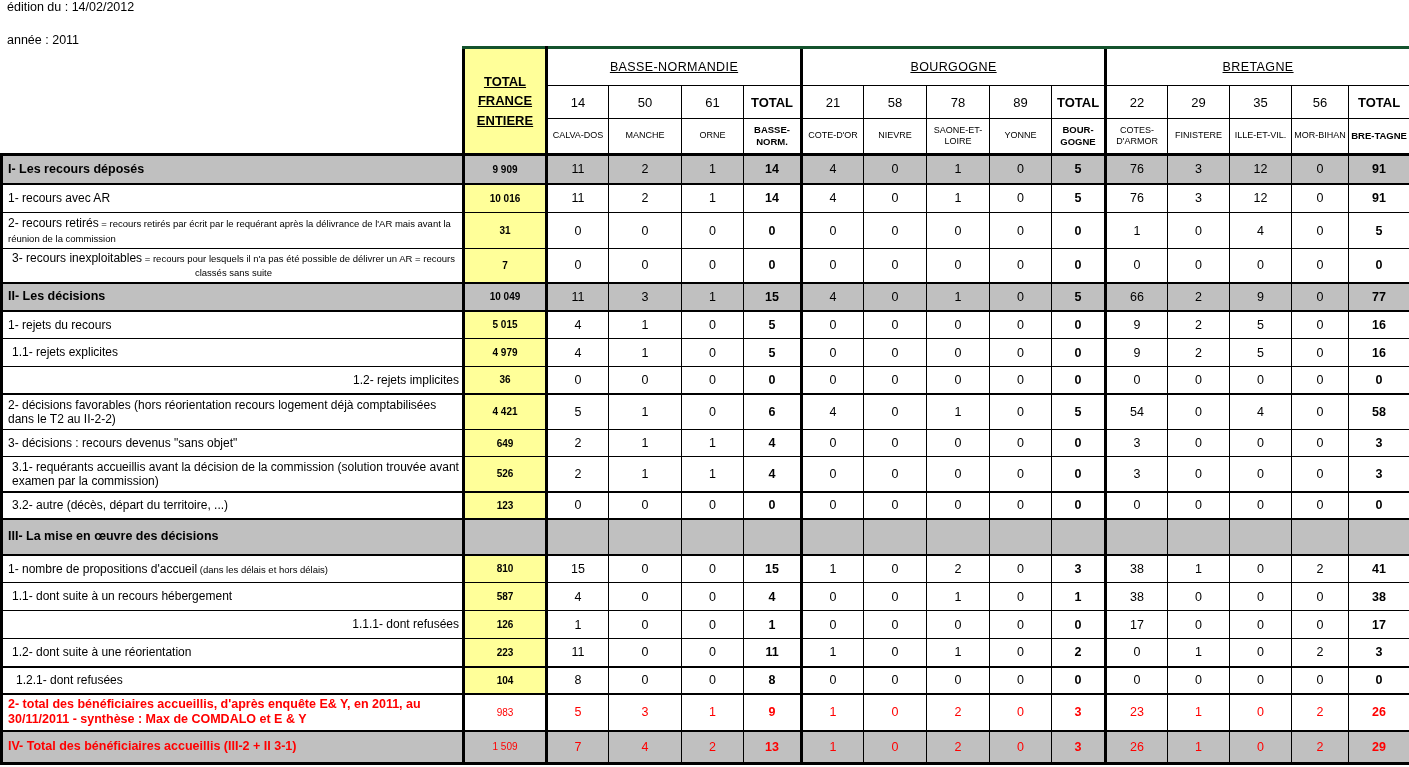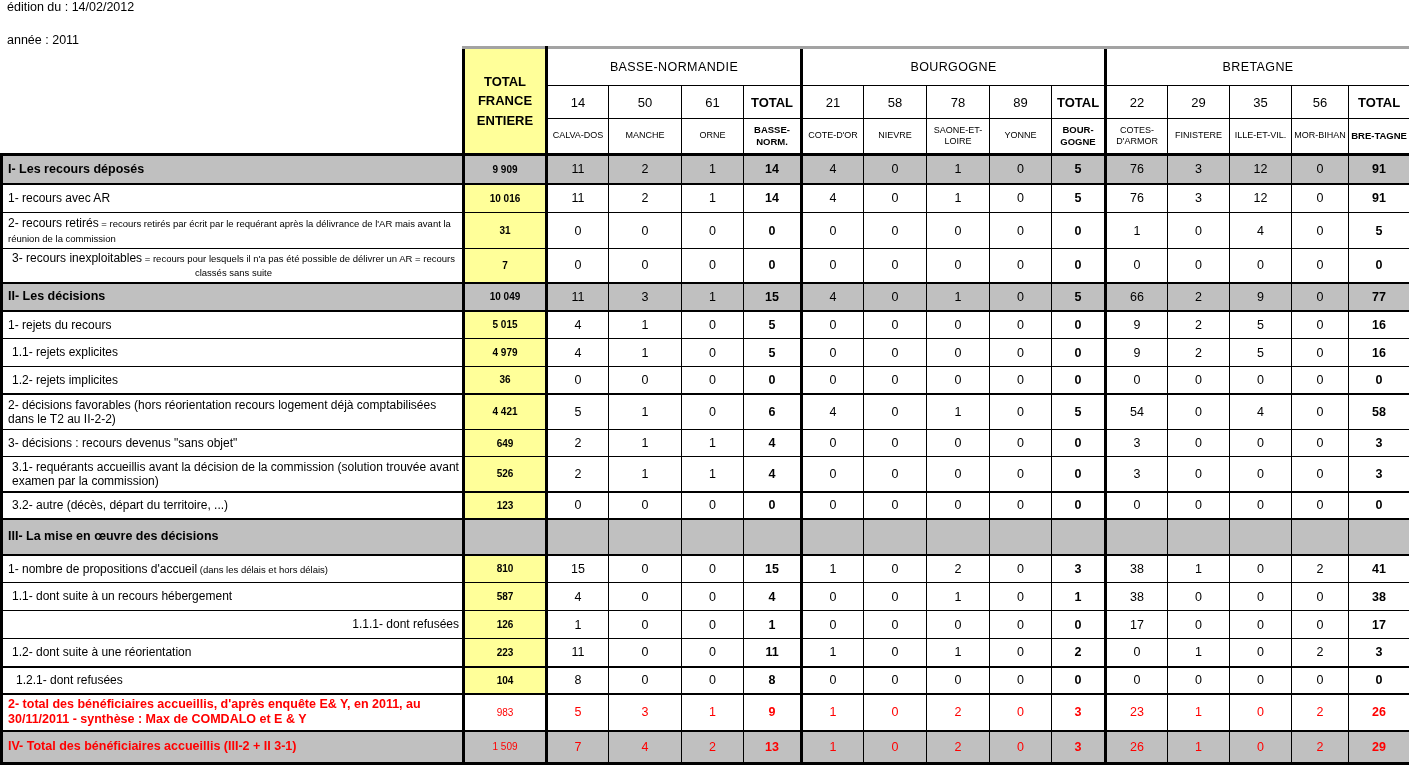--- a/index.html
+++ b/index.html
@@ -12,21 +12,21 @@
 
   table { position: absolute; left: 0; top: 46px; width: 1409px;
           border-collapse: collapse; table-layout: fixed; }
   td { border: 1px solid #000; overflow: hidden; vertical-align: middle; }
 
   
   .ghost { border: none; border-bottom: 3px solid #000; background: #fff; }
 
   .tl3 { border-left: 3px solid #000; }
   .tr3 { border-right: 3px solid #000; }
-  .tt3 { border-top: 3px solid #a3a3a3; }
+  .tt3 { border-top: 3px solid #14532d; text-decoration: underline; }
   .hb  { border-bottom: 3px solid #000; }
   .tb2 { border-bottom: 2px solid #000; }
   .tb3 { border-bottom: 3px solid #000; }
 
   .yellow { background: #FFFF99; }
   .gray   { background: #C0C0C0; }
   .red    { color: #FF0000; }
 
   .region { text-align: center; font-size: 12.5px; letter-spacing: 0.4px; background:#fff; }
   .code   { text-align: center; font-size: 13px; background:#fff; }
@@ -230,21 +230,21 @@
         <td class="num">0</td>
         <td class="num">0</td>
         <td class="num tot">0</td>
         <td class="num tl3">9</td>
         <td class="num">2</td>
         <td class="num">5</td>
         <td class="num">0</td>
         <td class="num tr3 tot">16</td>
       </tr>
       <tr style="height: 27px;">
-        <td class="lbl tl3 tb2" style="padding-left: 9px;"><span>1.2- rejets implicites</span></td>
+        <td class="lbl tl3 tb2" style="padding-left: 9px; text-align: right;"><span>1.2- rejets implicites</span></td>
         <td class="num tf tl3 tr3 yellow tb2">36</td>
         <td class="num tl3 tb2">0</td>
         <td class="num tb2">0</td>
         <td class="num tb2">0</td>
         <td class="num tot tb2">0</td>
         <td class="num tl3 tb2">0</td>
         <td class="num tb2">0</td>
         <td class="num tb2">0</td>
         <td class="num tb2">0</td>
         <td class="num tot tb2">0</td>

